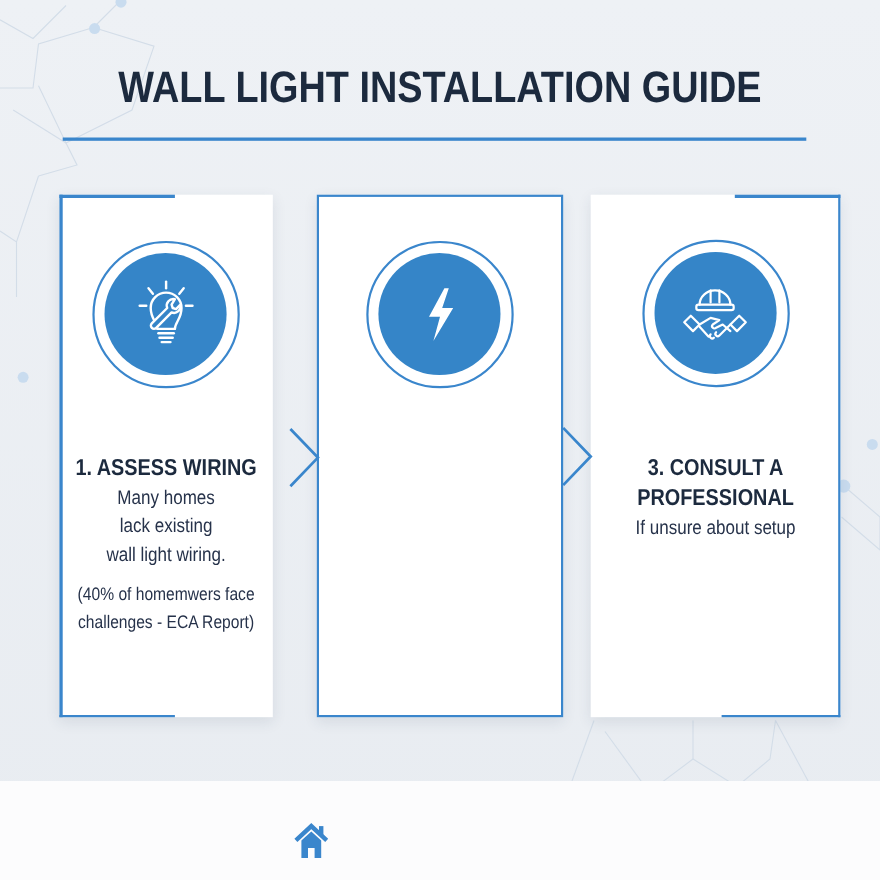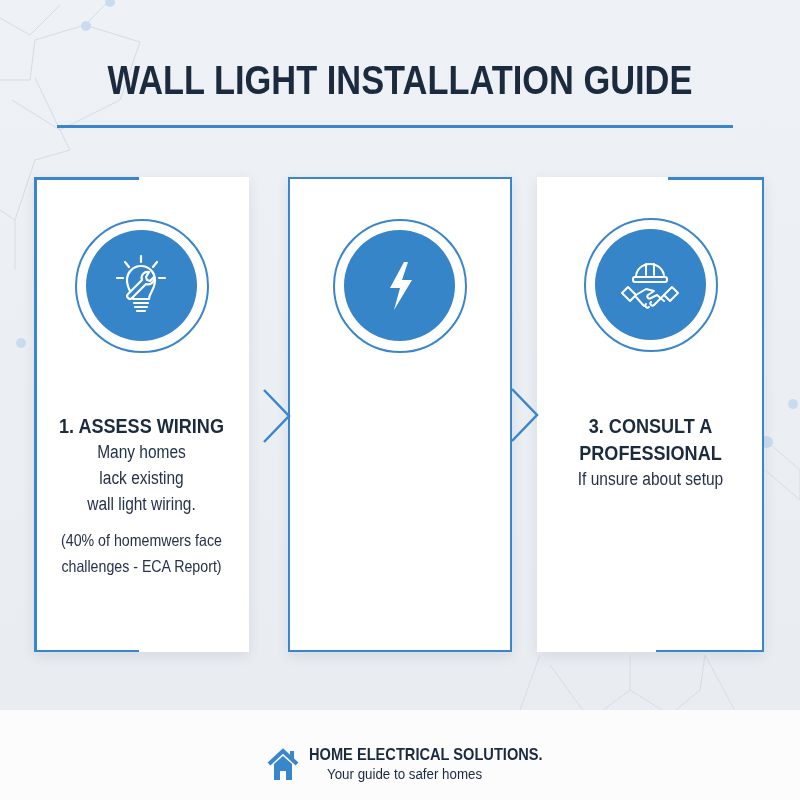--- a/index.html
+++ b/index.html
@@ -20,21 +20,21 @@
   }
   .title-rule {
     position: absolute; left: 57px; top: 125px; width: 676px; height: 3px;
     background: #3a86cc; z-index: 2;
   }
   .card {
     position: absolute; top: 177px; height: 475px; background: #ffffff;
     box-shadow: 0 4px 12px rgba(40,60,90,0.10);
     z-index: 2;
   }
-  .card-1 { left: 34px; width: 215px; }
+  .card-1 { left: 54px; width: 194px; }
   .card-2 { left: 288px; width: 224px; border: 2.5px solid #3a86cc; }
   .card-3 { left: 537px; width: 227px; }
   .edge { position: absolute; background: #3a86cc; }
   .icon-ring {
     position: absolute; left: 50%; top: 42px; width: 134px; height: 134px;
     margin-left: -67px; border-radius: 50%; border: 2.5px solid #3a86cc;
     background: #fff;
   }
   .icon-disc {
     position: absolute; left: 9px; top: 9px; width: 111px; height: 111px;
@@ -185,18 +185,14 @@
   </div>
 </div>
 
 <div class="footer">
   <div class="brand">
     <svg viewBox="0 0 36 36">
       <path d="M4 18 L18 5 L32 18" fill="none" stroke="#3a86cc" stroke-width="4" stroke-linejoin="miter"></path>
       <rect x="25" y="5" width="4" height="8" fill="#3a86cc"></rect>
       <path d="M9 18 L18 10 L27 18 L27 34 L21 34 L21 25 L15 25 L15 34 L9 34 Z" fill="#3a86cc"></path>
     </svg>
-    <div class="brand-text">
-      <div class="brand-name">HOME ELECTRICAL SOLUTIONS.</div>
-      <div class="brand-tag">Your guide to safer homes</div>
-    </div>
   </div>
 </div>
 
 </body></html>

